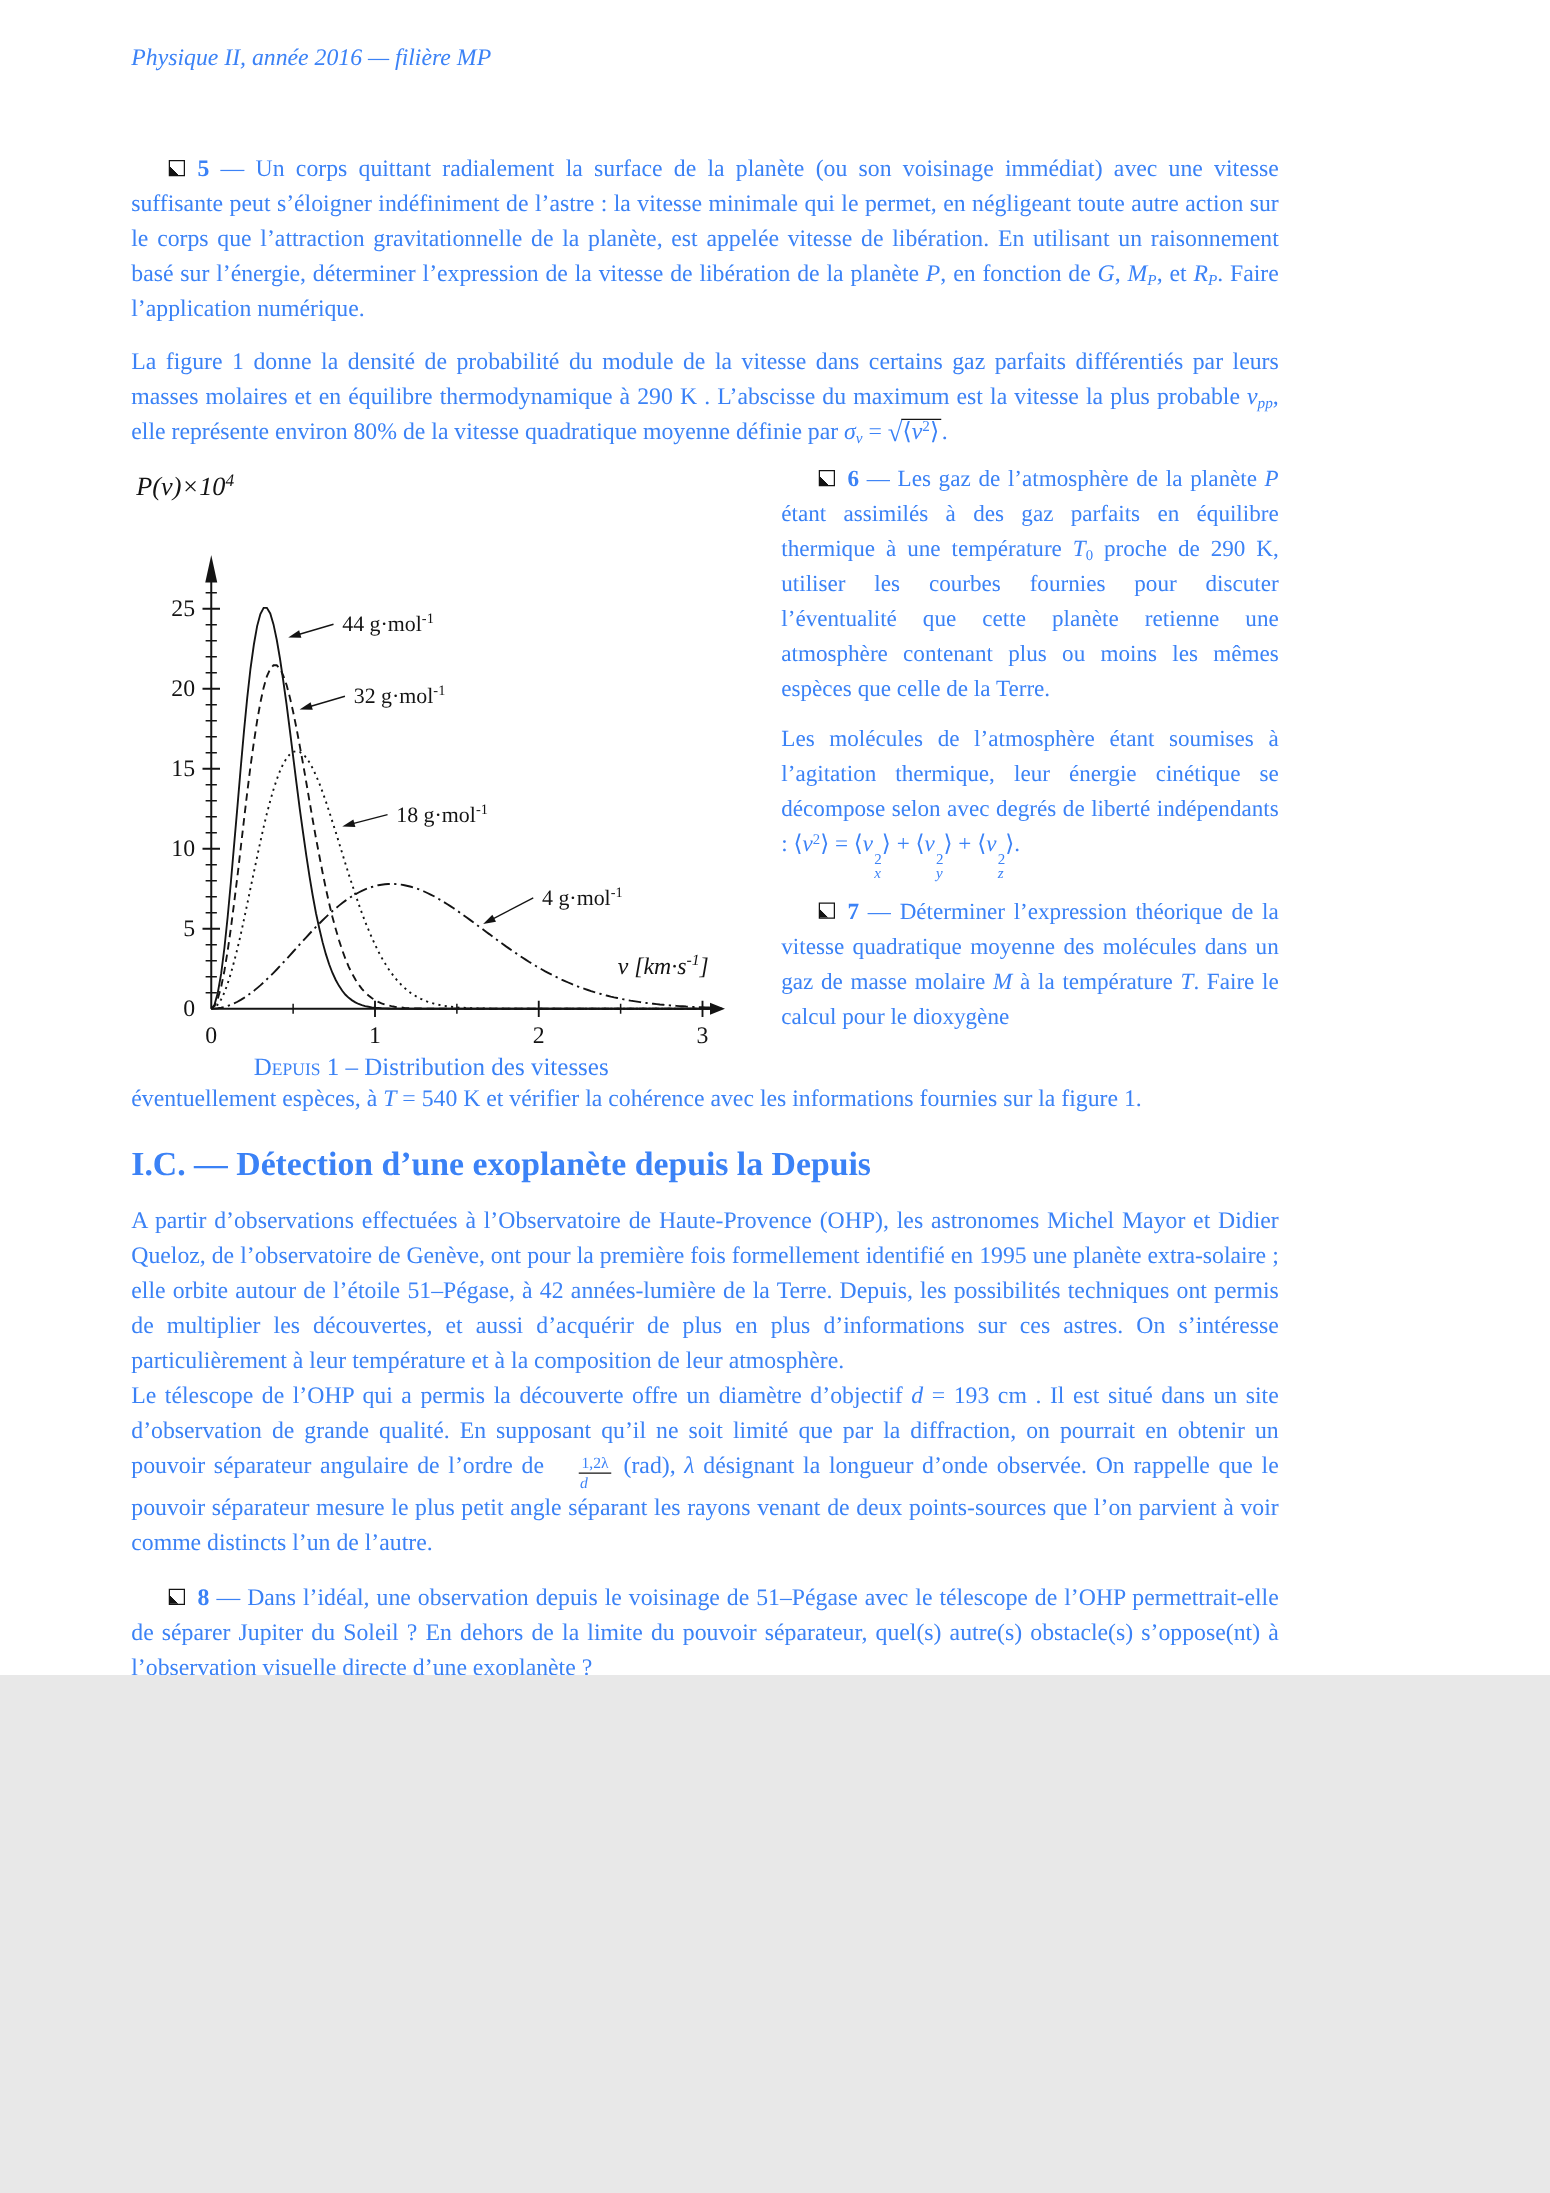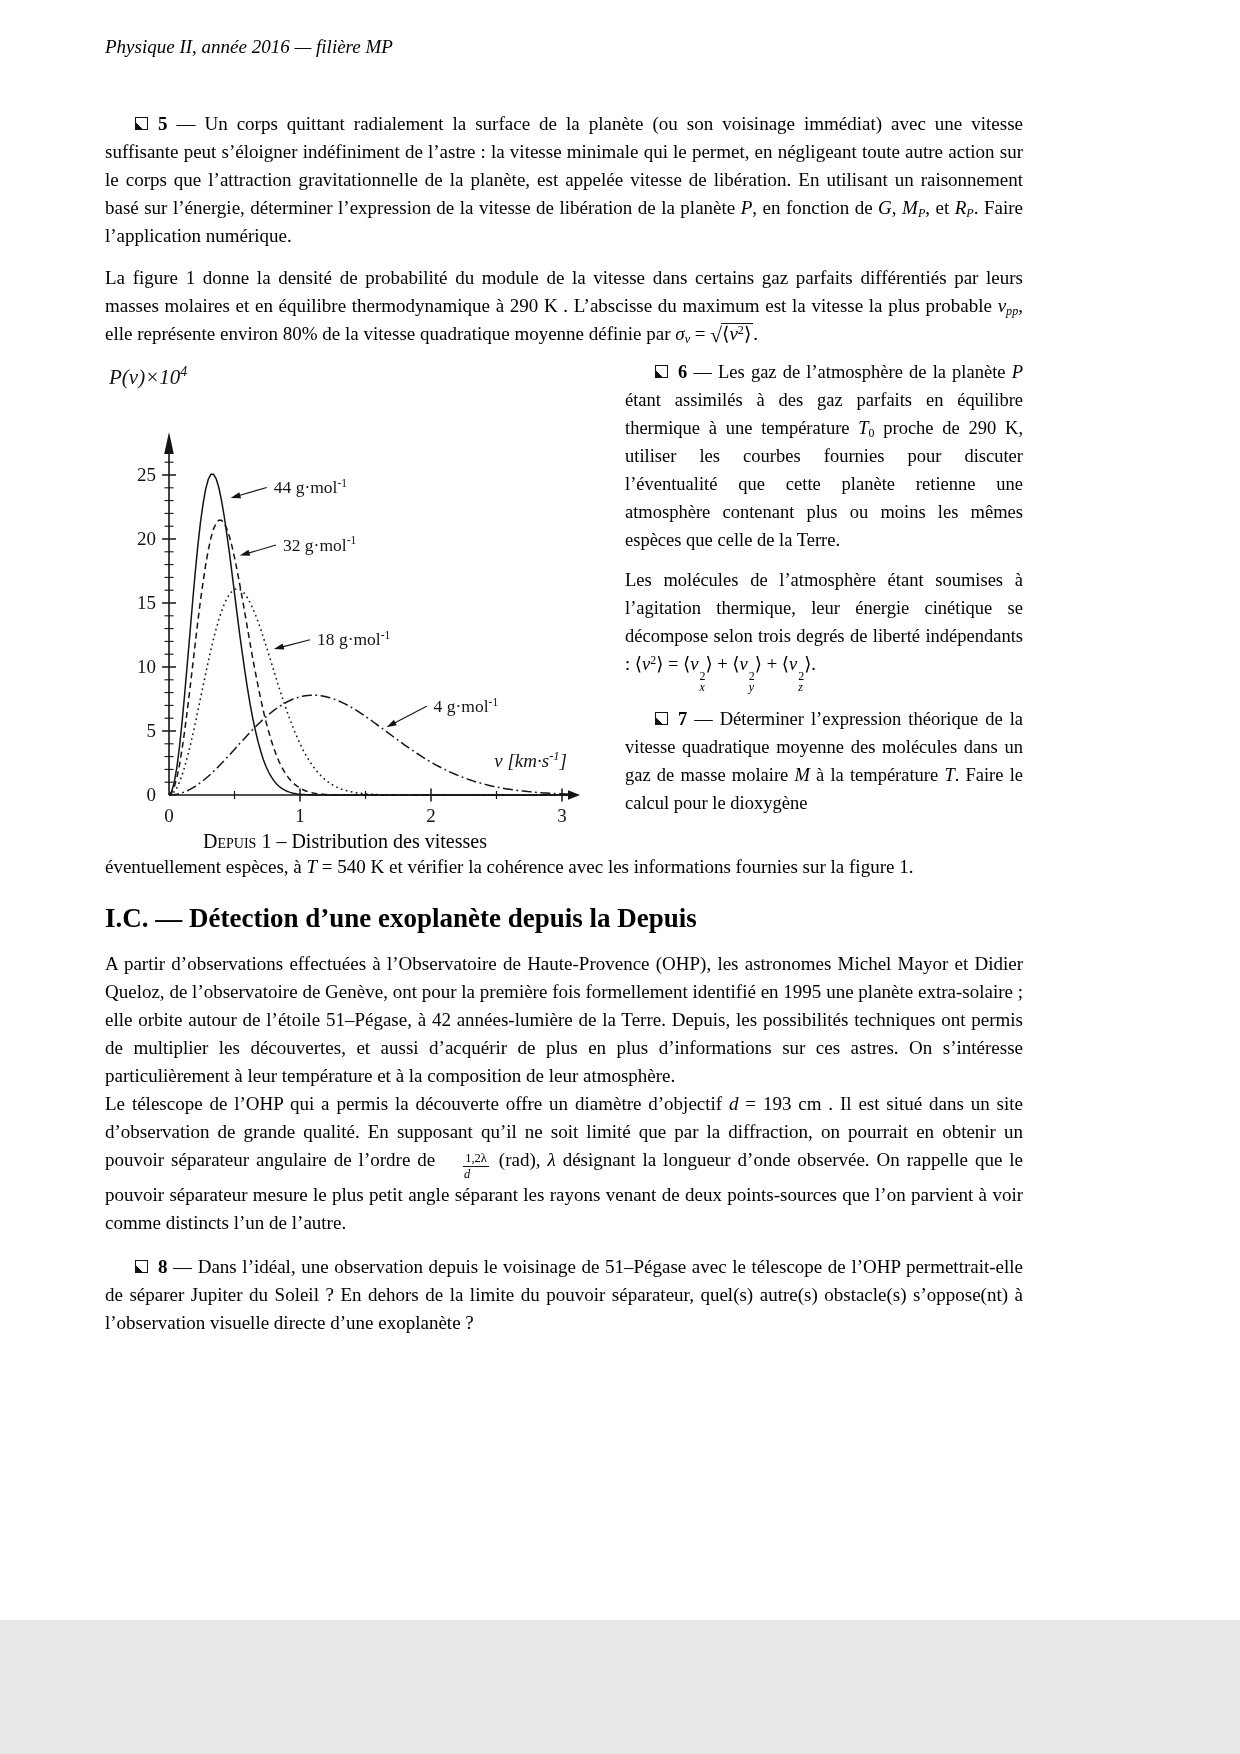--- a/index.html
+++ b/index.html
@@ -1,19 +1,19 @@
 <!DOCTYPE html>
 <html><head>
 <meta charset="utf-8">
 <style>
   html,body{margin:0;padding:0;background:#e8e8e8;}
-  .page{position:relative;width:1240px;height:1620px;background:#ffffff;overflow:hidden;
-        font-family:"Liberation Serif","DejaVu Serif",serif;color:#000000;text-decoration:underline;}
+  .page{position:relative;width:1240px;height:1340px;background:#ffffff;overflow:hidden;
+        font-family:"Liberation Serif","DejaVu Serif",serif;color:#3b82f6;text-decoration:underline;}
   .header{position:absolute;left:105px;top:36px;font-style:italic;font-size:19px;}
-  .main{position:absolute;left:105px;top:110px;width:918px;}
+  .main{position:absolute;left:105px;top:122px;width:918px;}
   .main p{margin:0;text-align:justify;font-size:19px;line-height:28px;}
   .indent{text-indent:30px;}
   .mt12{margin-top:12px!important;}
   .mt14{margin-top:14px!important;}
   .mt16{margin-top:16px!important;}
   .it{font-style:italic;}
   .bd{font-weight:bold;}
   sub{font-size:0.64em;line-height:0;vertical-align:-0.28em;}
   sup{font-size:0.64em;line-height:0;vertical-align:0.5em;}
   .qsquare{display:inline-block;width:11px;height:11px;border:1.6px solid #141414;margin-right:10px;
@@ -114,21 +114,21 @@
             <polygon points="168.8,291.1 177.7,285.6 179.3,291.6" fill="#141414"></polygon>
             <path d="M64,437L66.6,436.9L69.2,436.6L71.9,436.2L74.5,435.6L77.1,434.8L79.7,433.8L82.3,432.7L85.0,431.4L87.6,429.9L90.2,428.3L92.8,426.6L95.4,424.7L98.1,422.7L100.7,420.5L103.3,418.3L105.9,415.9L108.5,413.4L111.2,410.9L113.8,408.3L116.4,405.6L119.0,402.8L121.6,400.0L124.3,397.2L126.9,394.3L129.5,391.4L132.1,388.5L134.7,385.6L137.4,382.7L140.0,379.9L142.6,377.0L145.2,374.2L147.8,371.5L150.5,368.8L153.1,366.2L155.7,363.7L158.3,361.2L160.9,358.9L163.6,356.6L166.2,354.5L168.8,352.4L171.4,350.5L174.0,348.7L176.7,347.0L179.3,345.4L181.9,344.0L184.5,342.7L187.1,341.5L189.8,340.5L192.4,339.6L195.0,338.8L197.6,338.2L200.2,337.8L202.9,337.4L205.5,337.2L208.1,337.2L210.7,337.2L213.3,337.4L216.0,337.7L218.6,338.2L221.2,338.8L223.8,339.4L226.4,340.2L229.1,341.1L231.7,342.1L234.3,343.2L236.9,344.4L239.5,345.7L242.2,347.0L244.8,348.5L247.4,350.0L250.0,351.6L252.6,353.2L255.3,354.9L257.9,356.6L260.5,358.4L263.1,360.2L265.7,362.1L268.4,364.0L271.0,365.9L273.6,367.8L276.2,369.7L278.8,371.7L281.5,373.6L284.1,375.6L286.7,377.5L289.3,379.5L291.9,381.4L294.6,383.3L297.2,385.2L299.8,387.1L302.4,388.9L305.0,390.7L307.7,392.5L310.3,394.3L312.9,396.0L315.5,397.7L318.1,399.4L320.8,401.0L323.4,402.6L326.0,404.1L328.6,405.6L331.2,407.1L333.9,408.5L336.5,409.8L339.1,411.2L341.7,412.4L344.3,413.7L347.0,414.9L349.6,416.0L352.2,417.1L354.8,418.2L357.4,419.2L360.1,420.2L362.7,421.1L365.3,422.0L367.9,422.9L370.5,423.7L373.2,424.5L375.8,425.2L378.4,425.9L381.0,426.6L383.6,427.3L386.3,427.9L388.9,428.4L391.5,429.0L394.1,429.5L396.7,430.0L399.4,430.5L402.0,430.9L404.6,431.3L407.2,431.7L409.8,432.1L412.5,432.4L415.1,432.7L417.7,433.0L420.3,433.3L422.9,433.6L425.6,433.8L428.2,434.1L430.8,434.3L433.4,434.5L436.0,434.7L438.7,434.9L441.3,435.0L443.9,435.2L446.5,435.3L449.1,435.5L451.8,435.6L454.4,435.7L457.0,435.8L459.6,435.9L462.2,436.0L464.9,436.1L467.5,436.2L470.1,436.2L472.7,436.3" fill="none" stroke="#141414" stroke-width="1.5" stroke-dasharray="10,3.5,1.8,3.5"></path>
             <text x="328.62" y="353.8" font-size="17.5" fill="#141414"><tspan>4 g·mol</tspan><tspan dy="-6.3" font-size="11.55">-1</tspan></text>
             <line x1="321.62" y1="348.3" x2="288.6" y2="365.5" stroke="#141414" stroke-width="1.1"></line>
             <polygon points="281.5,369.2 288.9,361.8 291.8,367.3" fill="#141414"></polygon>
           </svg>
         <div class="fig-caption"><span class="sc">Depuis</span><span> 1 – Distribution des vitesses</span></div>
       </div>
       <div class="text-col">
         <p class="indent"><span class="qsquare"></span><span class="bd">6</span><span> — Les gaz de l’atmosphère de la planète </span><span class="it">P</span><span> étant assimilés à des gaz parfaits en équilibre thermique à une température </span><span class="it">T</span><sub>0</sub><span> proche de 290 K, utiliser les courbes fournies pour discuter l’éventualité que cette planète retienne une atmosphère contenant plus ou moins les mêmes espèces que celle de la Terre.</span></p>
-        <p class="mt12"><span>Les molécules de l’atmosphère étant soumises à l’agitation thermique, leur énergie cinétique se décompose selon trois degrés de liberté indépendants : ⟨</span><span class="it">v</span><sup>2</sup><span>⟩ = ⟨</span><span class="it">v</span><span class="stack">
+        <p class="mt12"><span>Les molécules de l’atmosphère étant soumises à l’agitation thermique, leur énergie cinétique se décompose selon avec degrés de liberté indépendants : ⟨</span><span class="it">v</span><sup>2</sup><span>⟩ = ⟨</span><span class="it">v</span><span class="stack">
               <span class="st-sup">2</span>
               <span class="st-sub">x</span>
             </span><span>⟩ + ⟨</span><span class="it">v</span><span class="stack">
               <span class="st-sup">2</span>
               <span class="st-sub">y</span>
             </span><span>⟩ + ⟨</span><span class="it">v</span><span class="stack">
               <span class="st-sup">2</span>
               <span class="st-sub">z</span>
             </span><span>⟩.</span></p>
         <p class="indent mt12"><span class="qsquare"></span><span class="bd">7</span><span> — Déterminer l’expression théorique de la vitesse quadratique moyenne des molécules dans un gaz de masse molaire </span><span class="it">M</span><span> à la température </span><span class="it">T</span><span>. Faire le calcul pour le dioxygène</span></p>

